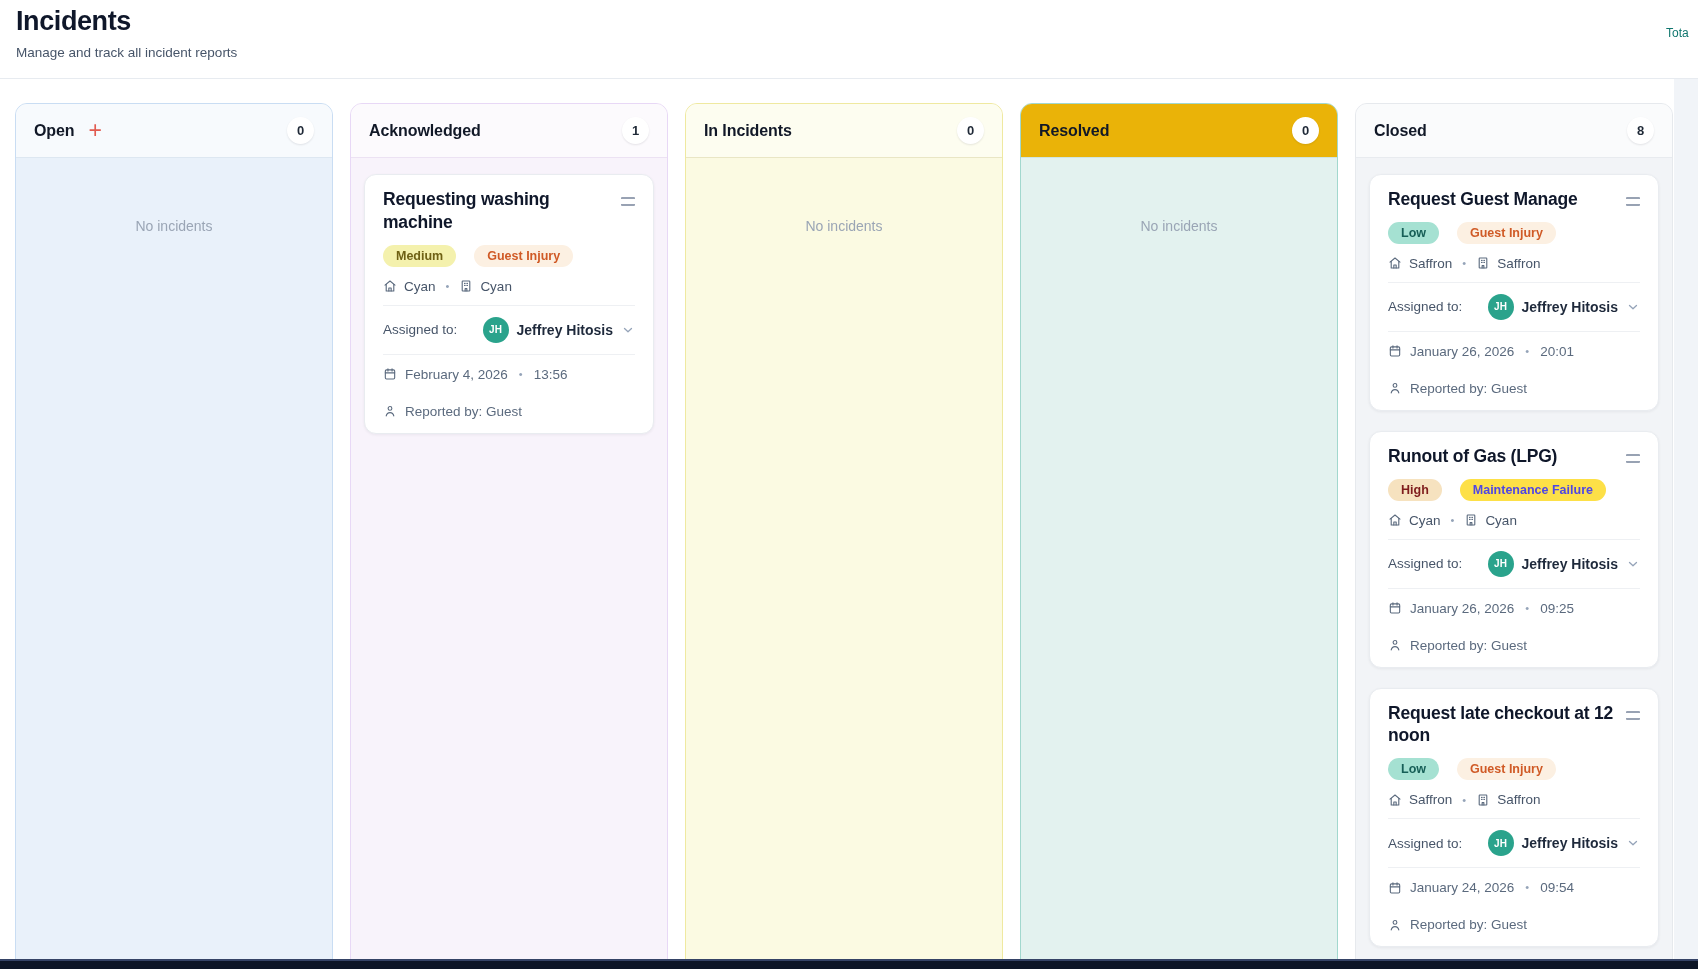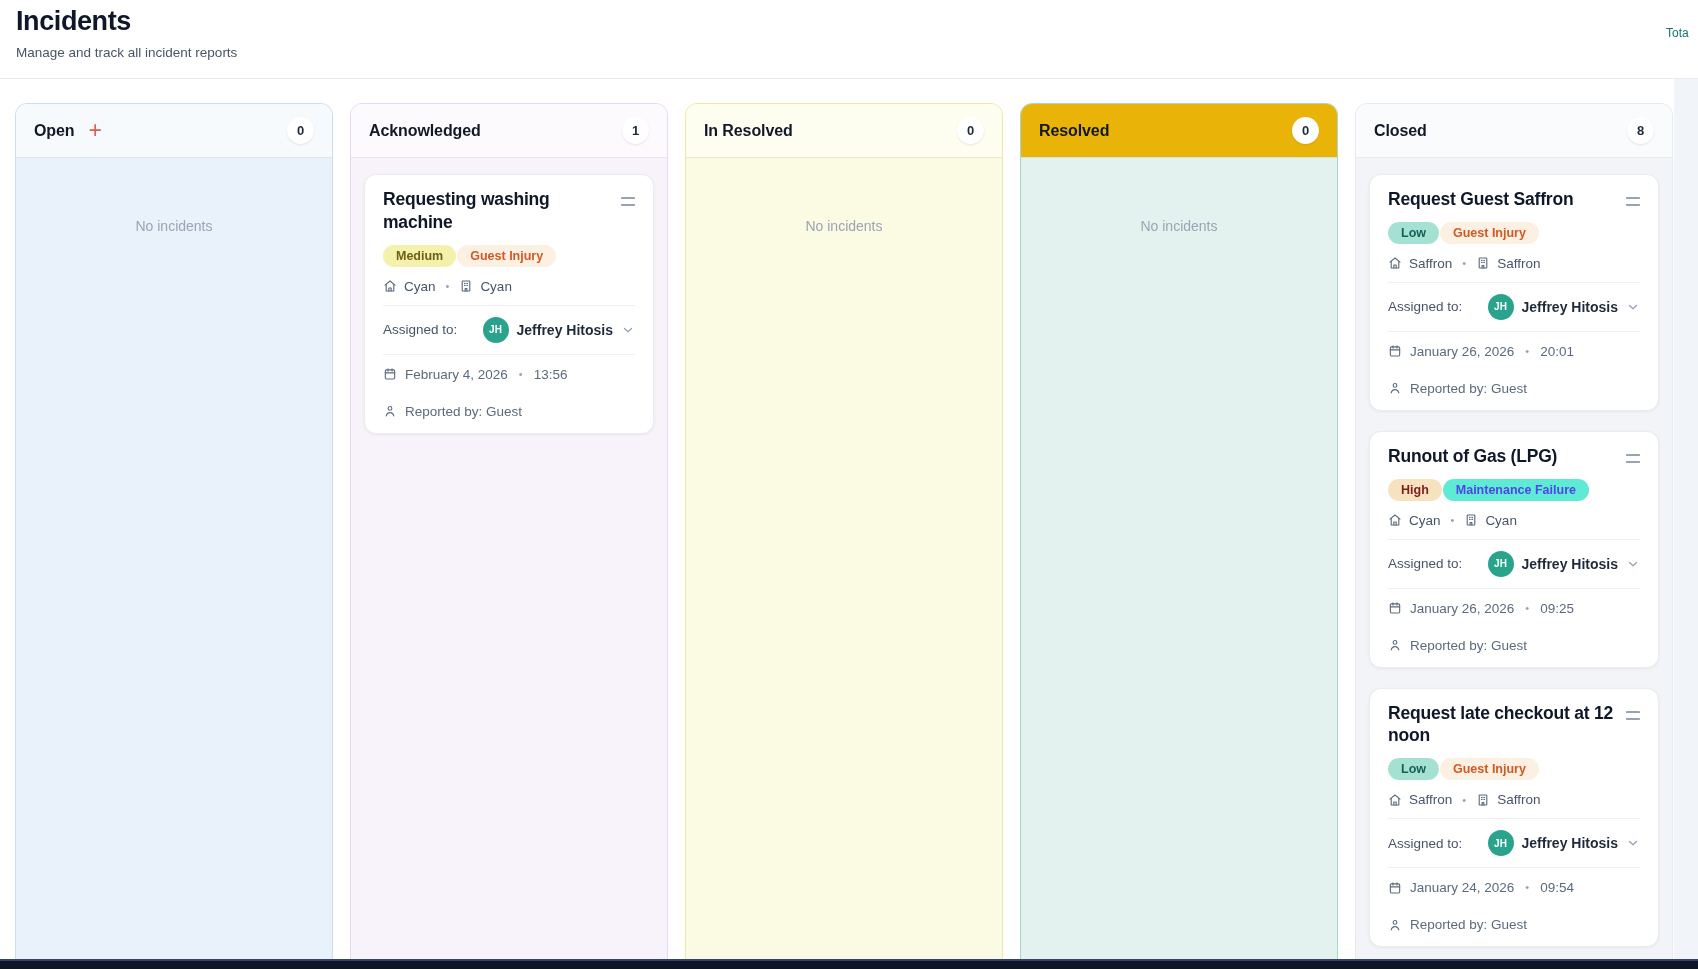--- a/index.html
+++ b/index.html
@@ -34,21 +34,21 @@
   .col-res    .col-header { background:#eab308; border-bottom-color:#cfe5e1; }
   .col-closed { background:#f2f4f7; border-color:#e6e9ed; }
   .col-closed .col-header { background:#fafbfc; border-bottom-color:#e8ebef; }
   .col-closed .col-body { gap:20px; }
 
   
   .card { background:#fff; border:1px solid #e9ecf0; border-radius:12px; box-shadow:0 1px 3px rgba(15,23,42,.06); padding:13px 18px; flex:0 0 auto; }
   .card-head { display:flex; justify-content:space-between; align-items:flex-start; }
   .card-title { margin:0; font-size:17.5px; font-weight:700; line-height:1.3; letter-spacing:-0.2px; color:#0f172a; max-width:235px; }
   .drag-handle { margin-top:9px; width:14px; height:9px; border-top:2px solid #98a2b3; border-bottom:2px solid #98a2b3; border-radius:1px; flex:0 0 auto; cursor:grab; }
-  .badges { display:flex; gap:1px; margin-top:11px; }
+  .badges { display:flex; gap:18px; margin-top:11px; }
   .badge { font-size:12.5px; font-weight:600; padding:4px 13px; border-radius:13px; white-space:nowrap; }
   .loc-row { display:flex; align-items:center; gap:7px; margin-top:12px; font-size:13.5px; font-weight:500; color:#475569; }
   .dot-sep { color:#94a3b8; font-size:11px; margin:0 3px; }
   .divider { height:1px; background:#eef0f3; margin:11px 0; }
   .assign-row { display:flex; align-items:center; height:26px; }
   .assign-label { font-size:13.5px; color:#475569; }
   .assignee { margin-left:auto; display:flex; align-items:center; gap:8px; cursor:pointer; }
   .avatar { width:26px; height:26px; border-radius:50%; background:#2aa38c; color:#fff; font-size:10px; font-weight:700; display:flex; align-items:center; justify-content:center; letter-spacing:.2px; }
   .assignee-name { font-size:14px; font-weight:600; color:#1e293b; }
   .icon { display:inline-flex; color:#5b6a7e; }
@@ -156,21 +156,21 @@
         </span>
         <span class="meta-reported">Reported by: Guest</span>
       </div>
     </div>
   </article>
 </div>
     </section>
 
     <section class="column col-prog">
       <div class="col-header">
-        <span class="col-title">In Resolved</span>
+        <span class="col-title">In Incidents</span>
         <span class="count-badge">0</span>
       </div>
       <div class="col-body">
         <div class="empty">No incidents</div>
       </div>
     </section>
 
     <section class="column col-res">
       <div class="col-header">
         <span class="col-title">Resolved</span>
@@ -182,21 +182,21 @@
     </section>
 
     <section class="column col-closed">
       <div class="col-header">
         <span class="col-title">Closed</span>
         <span class="count-badge">8</span>
       </div>
       <div class="col-body">
   <article class="card">
     <div class="card-head">
-      <h3 class="card-title">Request Guest Saffron</h3>
+      <h3 class="card-title">Request Guest Manage</h3>
       <span class="drag-handle"></span>
     </div>
     <div class="badges">
       <span class="badge badge-severity" style="background: rgb(165, 225, 210); color: rgb(23, 95, 87);">Low</span>
       <span class="badge badge-category" style="background: rgb(252, 240, 226); color: rgb(208, 90, 38);">Guest Injury</span>
     </div>
     <div class="loc-row">
       <span class="icon">
         <svg width="14" height="14" viewBox="0 0 24 24" fill="none" stroke="currentColor" stroke-width="1.9" stroke-linecap="round" stroke-linejoin="round">
                   <path d="M3.5 10.5 12 3.5l8.5 7"></path>
@@ -254,21 +254,21 @@
     </div>
   </article>
 
   <article class="card">
     <div class="card-head">
       <h3 class="card-title">Runout of Gas (LPG)</h3>
       <span class="drag-handle"></span>
     </div>
     <div class="badges">
       <span class="badge badge-severity" style="background: rgb(246, 226, 191); color: #7f1d1d;">High</span>
-      <span class="badge badge-category" style="background: #5eead4; color: rgb(79, 70, 229);">Maintenance Failure</span>
+      <span class="badge badge-category" style="background: #fde047; color: rgb(79, 70, 229);">Maintenance Failure</span>
     </div>
     <div class="loc-row">
       <span class="icon">
         <svg width="14" height="14" viewBox="0 0 24 24" fill="none" stroke="currentColor" stroke-width="1.9" stroke-linecap="round" stroke-linejoin="round">
                   <path d="M3.5 10.5 12 3.5l8.5 7"></path>
                   <path d="M5.5 9v11.5h13V9"></path>
                   <path d="M10 20.5v-5h4v5"></path>
                 </svg>
       </span>
       <span class="loc-home">Cyan</span>

